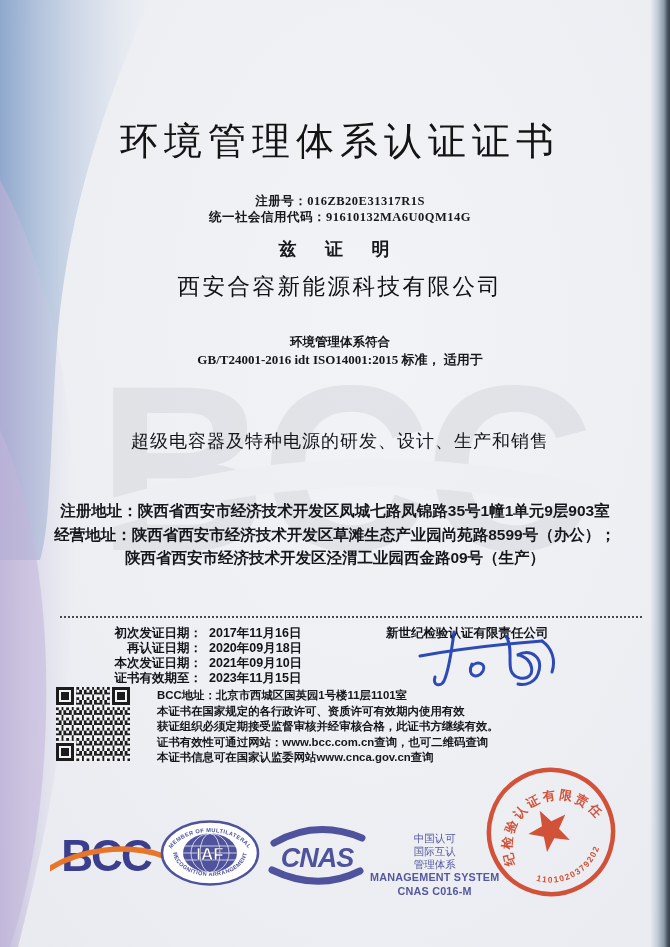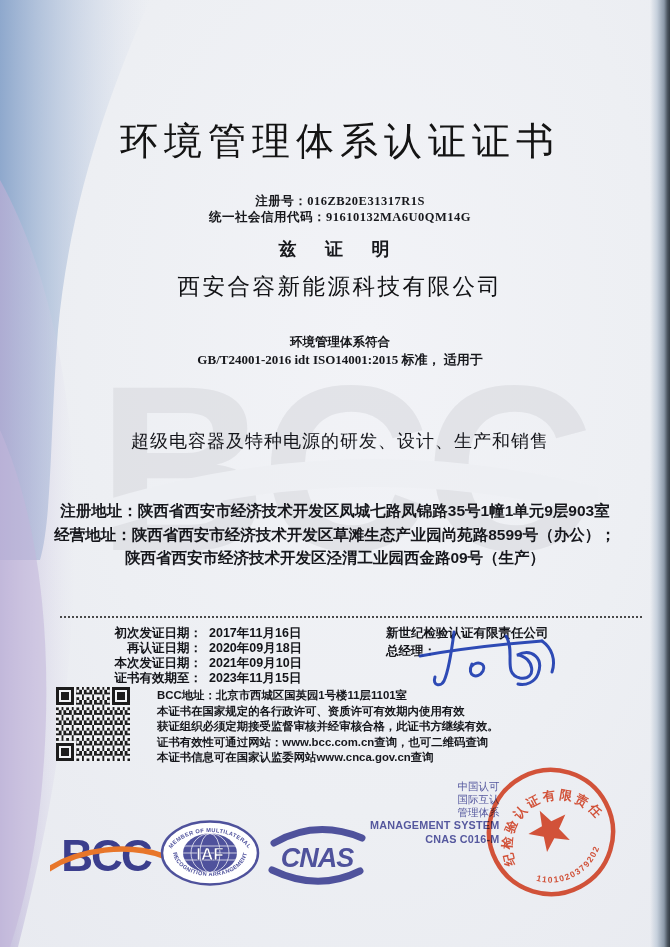--- a/index.html
+++ b/index.html
@@ -25,21 +25,21 @@
   .drow{display:flex;line-height:15.1px;}
   .dl{width:140px;text-align:right;white-space:pre;}
   .dv{margin-left:7px;white-space:pre;text-align:center;}
   .issuer{top:626px;left:386px;width:260px;font-size:12.5px;font-weight:bold;color:#121318;line-height:15px;}
   .signline{margin-top:3px;}
   .sig{left:414px;top:626px;}
   .qr{left:56px;top:687px;}
   .finfo{left:141px;top:688px;width:470px;font-size:11.4px;font-weight:bold;line-height:15.6px;color:#16171c;text-align:left;margin-left:16px;}
   .wm{left:88px;top:312px;opacity:.55;}
   .edge{right:0;top:0;width:20px;height:947px;background:linear-gradient(to right, rgba(200,208,220,0) 0%, #c6d0dc 35%, #8c99a9 70%, #4a545f 88%, #333b44 100%);}
-  .caption{left:370px;top:780px;text-align:right;color:#55589e;}
+  .caption{left:370px;top:832px;text-align:center;color:#55589e;}
   .cap-cjk{font-size:10.5px;line-height:13px;}
   .cap-en{font-size:10.8px;line-height:13.5px;font-weight:bold;letter-spacing:.2px;}
   svg text{user-select:none;}
 </style>
 </head>
 <body>
 
 <div class="page">
 
   <svg class="abs" style="left:0;top:0;" width="670" height="947" viewBox="0 0 670 947">
@@ -99,21 +99,20 @@
         <span class="dv">2021年09月10日</span>
       </div>
     <div class="drow">
         <span class="dl">证书有效期至：</span>
         <span class="dv">2023年11月15日</span>
       </div>
   </div>
 
   <div class="abs issuer">
     <div>新世纪检验认证有限责任公司</div>
-    <div class="signline">总经理：</div>
   </div>
   <svg class="abs sig" width="152" height="66" viewBox="0 0 152 66">
     <g fill="none" stroke="#1e3db0" stroke-width="3" stroke-linecap="round" opacity="0.92">
       <path d="M6,30 C40,24 90,18 128,15"></path>
       <path d="M40,6 C38,22 35,44 30,55 C27,61 18,60 21,51"></path>
       <path d="M58,38 C52,50 64,54 69,45 C73,37 62,34 57,41"></path>
       <path d="M92,10 C102,26 88,48 106,52 C124,55 120,30 103,29 C118,22 130,32 124,48 C121,56 112,60 104,58"></path>
       <path d="M128,15 C138,22 142,34 138,46"></path>
     </g>
   </svg>

